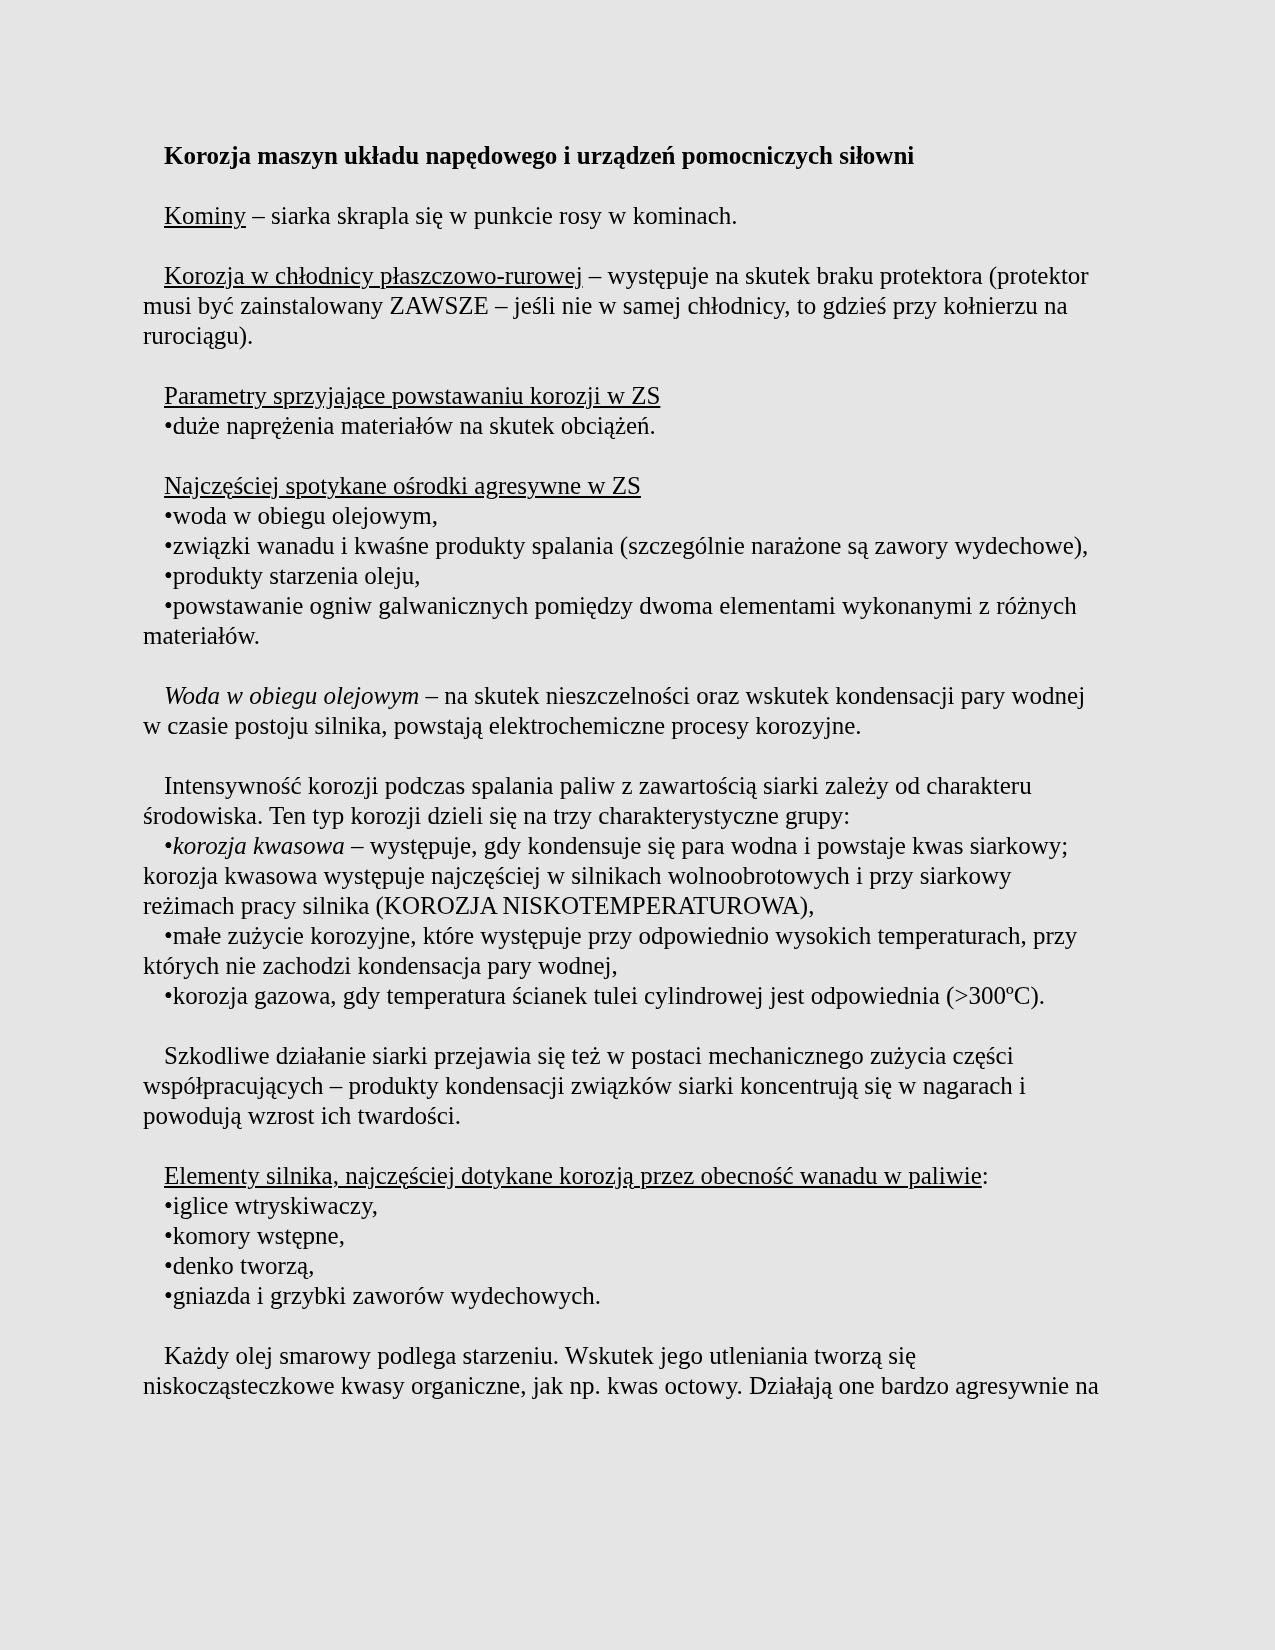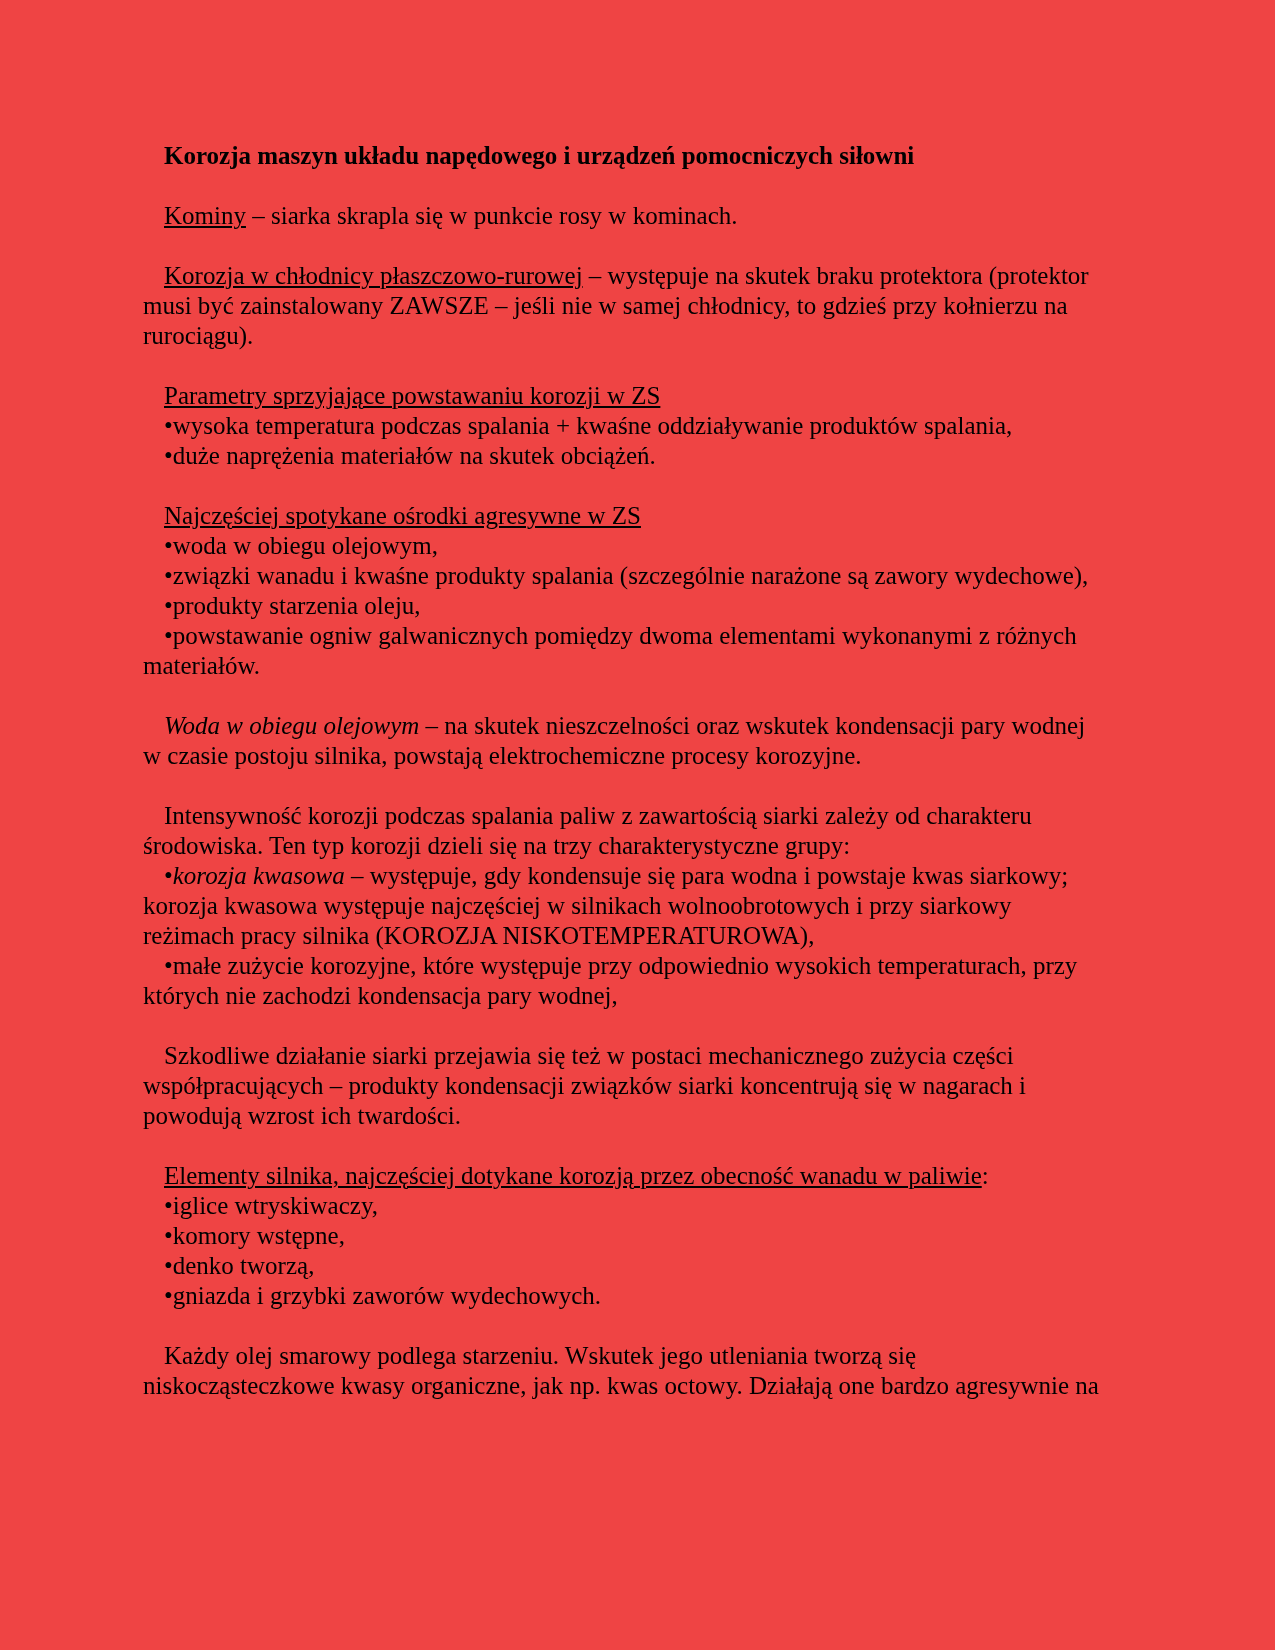--- a/index.html
+++ b/index.html
@@ -15,21 +15,21 @@
     font-size: 25px;
     line-height: 30px;
     color: #000000;
     -webkit-font-smoothing: antialiased;
   }
   .page {
     box-sizing: border-box;
     width: 1275px;
     height: 1650px;
     padding: 141px 168px 0 143px;
-    background: #ef4444;
+    background: #e5e5e5;
   }
   .block { margin: 0 0 30px 0; }
   p {
     margin: 0;
     padding: 0;
     text-indent: 21px;
     text-align: left;
   }
   .title { font-weight: bold; }
   .u {
@@ -53,40 +53,40 @@
   <div class="block">
     <p><span class="u">Kominy</span><span> – siarka skrapla się w punkcie rosy w kominach.</span></p>
   </div>
 
   <div class="block">
     <p><span class="u">Korozja w chłodnicy płaszczowo-rurowej</span><span> – występuje na skutek braku protektora (protektor musi być zainstalowany ZAWSZE – jeśli nie w samej chłodnicy, to gdzieś przy kołnierzu na rurociągu).</span></p>
   </div>
 
   <div class="block">
     <p><span class="u">Parametry sprzyjające powstawaniu korozji w ZS</span></p>
-    <p class="bullet"><span class="bmark">•</span><span>wysoka temperatura podczas spalania + kwaśne oddziaływanie produktów spalania,</span></p>
     <p class="bullet"><span class="bmark">•</span><span>duże naprężenia materiałów na skutek obciążeń.</span></p>
   </div>
 
   <div class="block">
     <p><span class="u">Najczęściej spotykane ośrodki agresywne w ZS</span></p>
     <p class="bullet"><span class="bmark">•</span><span>woda w obiegu olejowym,</span></p>
     <p class="bullet"><span class="bmark">•</span><span>związki wanadu i kwaśne produkty spalania (szczególnie narażone są zawory wydechowe),</span></p>
     <p class="bullet"><span class="bmark">•</span><span>produkty starzenia oleju,</span></p>
     <p class="bullet"><span class="bmark">•</span><span>powstawanie ogniw galwanicznych pomiędzy dwoma elementami wykonanymi z różnych materiałów.</span></p>
   </div>
 
   <div class="block">
     <p><span class="i">Woda w obiegu olejowym</span><span> – na skutek nieszczelności oraz wskutek kondensacji pary wodnej w czasie postoju silnika, powstają elektrochemiczne procesy korozyjne.</span></p>
   </div>
 
   <div class="block">
     <p>Intensywność korozji podczas spalania paliw z zawartością siarki zależy od charakteru środowiska. Ten typ korozji dzieli się na trzy charakterystyczne grupy:</p>
     <p class="bullet"><span class="bmark">•</span><span class="i">korozja kwasowa</span><span> – występuje, gdy kondensuje się para wodna i powstaje kwas siarkowy; korozja kwasowa występuje najczęściej w silnikach wolnoobrotowych i przy siarkowy reżimach pracy silnika (KOROZJA NISKOTEMPERATUROWA),</span></p>
     <p class="bullet"><span class="bmark">•</span><span>małe zużycie korozyjne, które występuje przy odpowiednio wysokich temperaturach, przy których nie zachodzi kondensacja pary wodnej,</span></p>
+    <p class="bullet"><span class="bmark">•</span><span>korozja gazowa, gdy temperatura ścianek tulei cylindrowej jest odpowiednia (&gt;300ºC).</span></p>
   </div>
 
   <div class="block">
     <p>Szkodliwe działanie siarki przejawia się też w postaci mechanicznego zużycia części współpracujących – produkty kondensacji związków siarki koncentrują się w nagarach i powodują wzrost ich twardości.</p>
   </div>
 
   <div class="block">
     <p><span class="u">Elementy silnika, najczęściej dotykane korozją przez obecność wanadu w paliwie</span><span>:</span></p>
     <p class="bullet"><span class="bmark">•</span><span>iglice wtryskiwaczy,</span></p>
     <p class="bullet"><span class="bmark">•</span><span>komory wstępne,</span></p>

